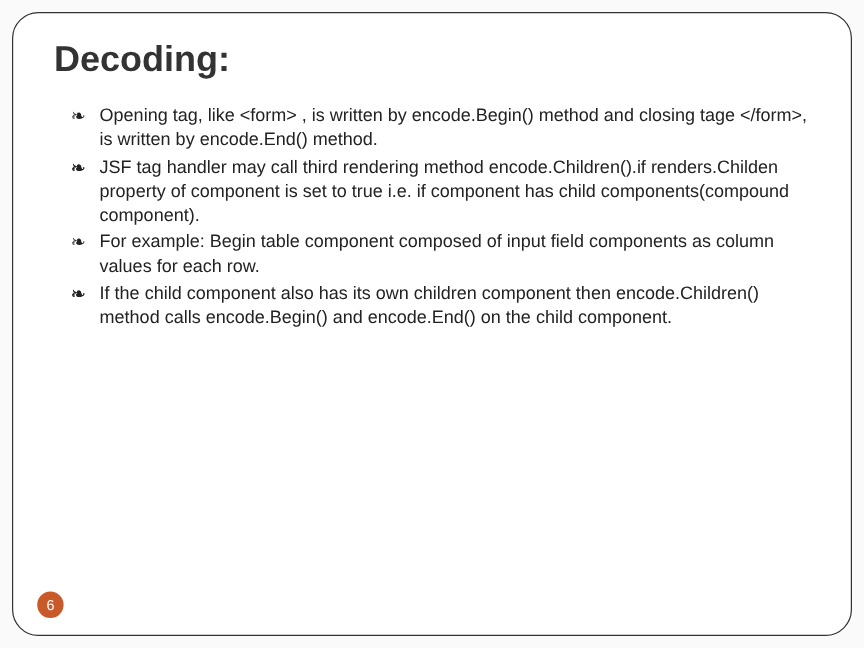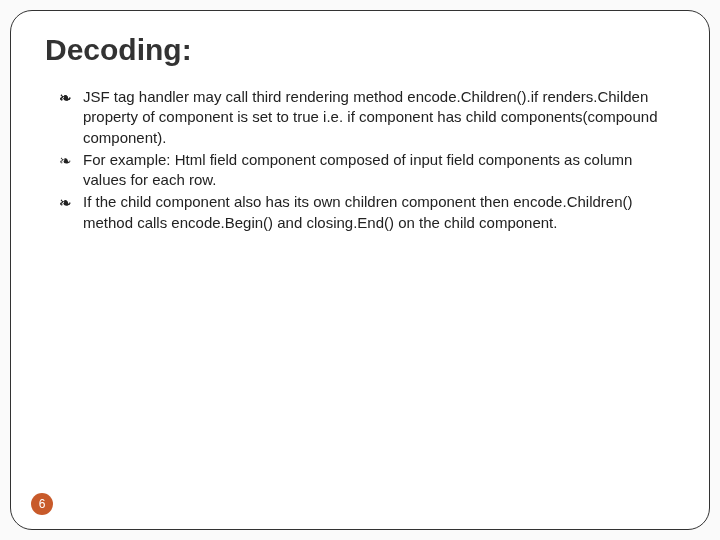--- a/index.html
+++ b/index.html
@@ -55,23 +55,23 @@
     align-items: center;
     justify-content: center;
   }
 </style>
 </head>
 <body>
 
 <div class="slide">
   <h1 class="title">Decoding:</h1>
   <ul class="bullets">
-    <li><span class="marker">❧</span></li>
+    <li><span class="marker">❧</span><span>Opening tag, like &lt;form&gt; , is written by encode.Begin() method and closing tage &lt;/form&gt;,  is written by encode.End() method.</span></li>
     <li><span class="marker">❧</span></li>
     <li><span class="marker">❧</span><span>JSF tag handler  may call third rendering method encode.Children().if renders.Childen property of component is set to true i.e. if component has  child components(compound component).</span></li>
-    <li><span class="marker">❧</span><span>For example: Html field component composed of input field components as column values for each row.</span></li>
+    <li><span class="marker">❧</span><span>For example: Begin table component composed of input field components as column values for each row.</span></li>
     <li><span class="marker">❧</span></li>
-    <li><span class="marker">❧</span><span>If the child component also has its own children component then encode.Children() method calls encode.Begin() and closing.End() on the child component.</span></li>
+    <li><span class="marker">❧</span><span>If the child component also has its own children component then encode.Children() method calls encode.Begin() and encode.End() on the child component.</span></li>
   </ul>
   <div class="pagenum">
       <span>6</span>
     </div>
 </div>
 
 </body></html>

